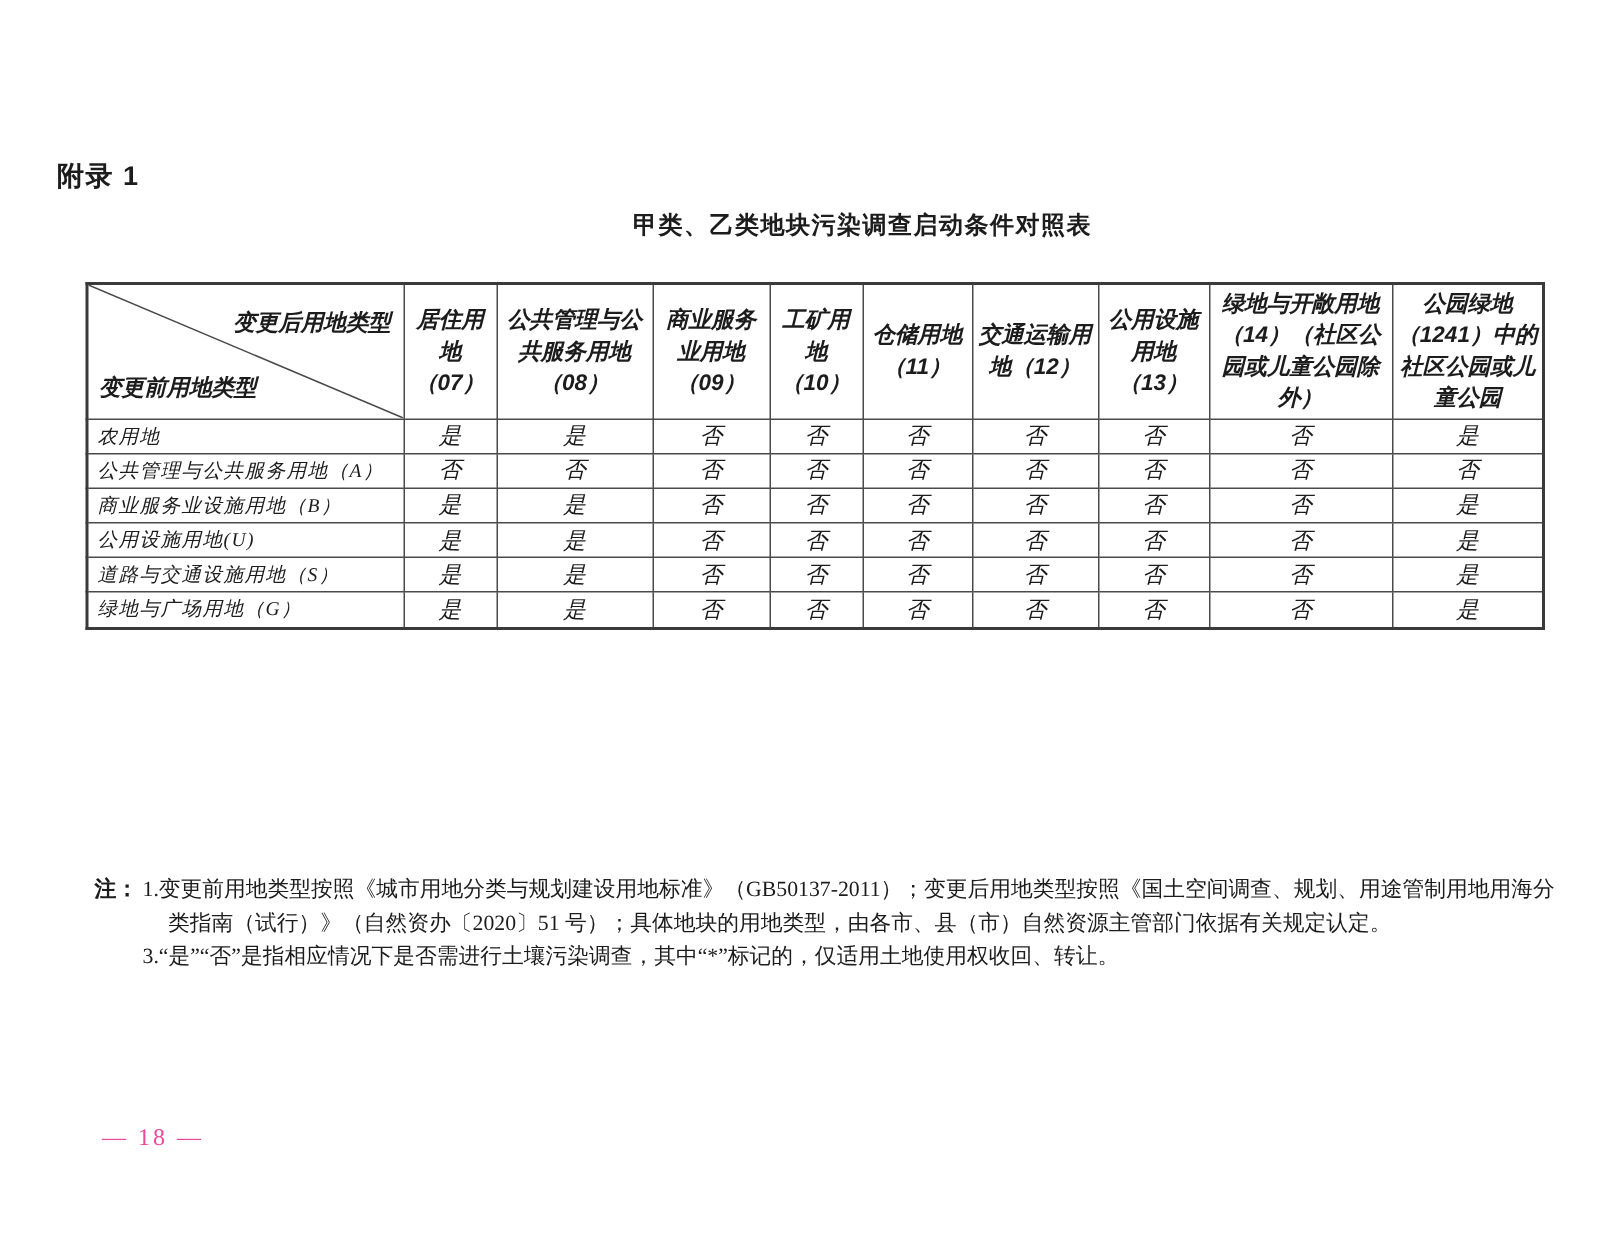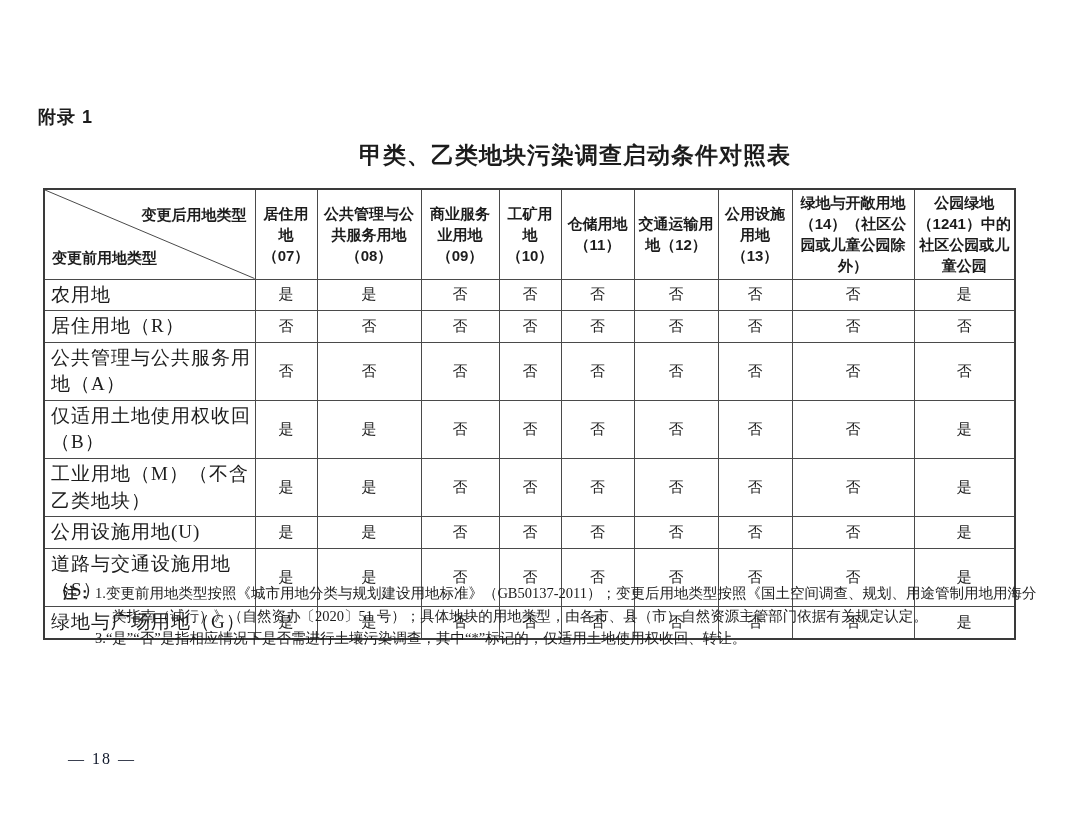--- a/index.html
+++ b/index.html
@@ -21,27 +21,28 @@
     margin-top:21px;
   }
   .appendix{
     position:absolute;left:38px;top:84px;
     font-family:"Liberation Sans","DejaVu Sans",sans-serif;
     font-size:18px;font-weight:600;letter-spacing:1px;
   }
   .title{
     position:absolute;left:70px;top:119px;width:1010px;
     text-align:center;
-    font-size:23px;font-weight:bold;letter-spacing:1px;
+    font-size:16px;font-weight:bold;letter-spacing:1px;
   }
   table.matrix{
-    position:absolute;left:43px;top:167px;
+    position:absolute;left:57px;top:167px;
     border-collapse:collapse;table-layout:fixed;
     width:971px;
     border:2px solid var(--table-border);
+    font-style:italic;
   }
   table.matrix th,table.matrix td{
     border:1px solid var(--inner-border);
     vertical-align:middle;
   }
   th.corner{
     position:relative;height:90px;padding:0;
   }
   .diag{position:absolute;left:0;top:0;width:100%;height:100%;display:block;}
   .corner-tr,.corner-bl{
@@ -50,39 +51,39 @@
     font-weight:bold;font-size:15px;white-space:nowrap;
   }
   .corner-tr{top:16px;right:8px;}
   .corner-bl{bottom:11px;left:7px;}
   th.col-head{
     font-family:"Liberation Sans","DejaVu Sans",sans-serif;
     font-weight:bold;font-size:15px;line-height:1.4;
     text-align:center;padding:2px 3px;
   }
   td.row-label{
-    font-size:19px;letter-spacing:1px;line-height:1.4;
+    font-size:13px;letter-spacing:1px;line-height:1.4;
     text-align:left;padding:2px 2px 2px 6px;
     height:22px;
   }
   td.val{
     font-size:15px;text-align:center;height:22px;padding:0 2px;
   }
   sup.star{font-size:10px;vertical-align:super;line-height:0;}
   .notes{
     position:absolute;left:63px;top:561px;width:978px;
     display:flex;align-items:flex-start;
     font-size:14.5px;line-height:22.5px;
   }
   .notes-prefix{flex:0 0 32px;font-weight:bold;}
   .notes-items{flex:1 1 auto;}
   .note-item{padding-left:17px;text-indent:-17px;}
   .page-number{
     position:absolute;left:68px;top:729px;
-    font-size:16px;color:#0f172a;letter-spacing:2px;
+    font-size:16px;color:#ec4899;letter-spacing:2px;
   }
 </style>
 </head>
 <body>
 
 <div class="page">
 
   <div class="appendix">附录 1</div>
 
   <div class="title">甲类、乙类地块污染调查启动条件对照表</div>
@@ -129,57 +130,33 @@
           <td class="val">是</td>
           <td class="val">否</td>
           <td class="val">否</td>
           <td class="val">否</td>
           <td class="val">否</td>
           <td class="val">否</td>
           <td class="val">否</td>
           <td class="val">是</td>
         </tr>
         <tr>
-          <td class="row-label">居住用地（R）</td>
-          <td class="val">否</td>
-          <td class="val">否</td>
-          <td class="val">否</td>
-          <td class="val">否</td>
-          <td class="val">否</td>
-          <td class="val">否</td>
-          <td class="val">否</td>
-          <td class="val">否</td>
-          <td class="val">否</td>
-        </tr>
-        <tr>
           <td class="row-label">公共管理与公共服务用地（A）</td>
           <td class="val">否</td>
           <td class="val">否</td>
           <td class="val">否</td>
           <td class="val">否</td>
           <td class="val">否</td>
           <td class="val">否</td>
           <td class="val">否</td>
           <td class="val">否</td>
           <td class="val">否</td>
         </tr>
         <tr>
-          <td class="row-label">仅适用土地使用权收回（B）</td>
-          <td class="val">是</td>
-          <td class="val">是</td>
-          <td class="val">否</td>
-          <td class="val">否</td>
-          <td class="val">否</td>
-          <td class="val">否</td>
-          <td class="val">否</td>
-          <td class="val">否</td>
-          <td class="val">是</td>
-        </tr>
-        <tr>
-          <td class="row-label">工业用地（M）（不含乙类地块）</td>
+          <td class="row-label">商业服务业设施用地（B）</td>
           <td class="val">是</td>
           <td class="val">是</td>
           <td class="val">否</td>
           <td class="val">否</td>
           <td class="val">否</td>
           <td class="val">否</td>
           <td class="val">否</td>
           <td class="val">否</td>
           <td class="val">是</td>
         </tr>

